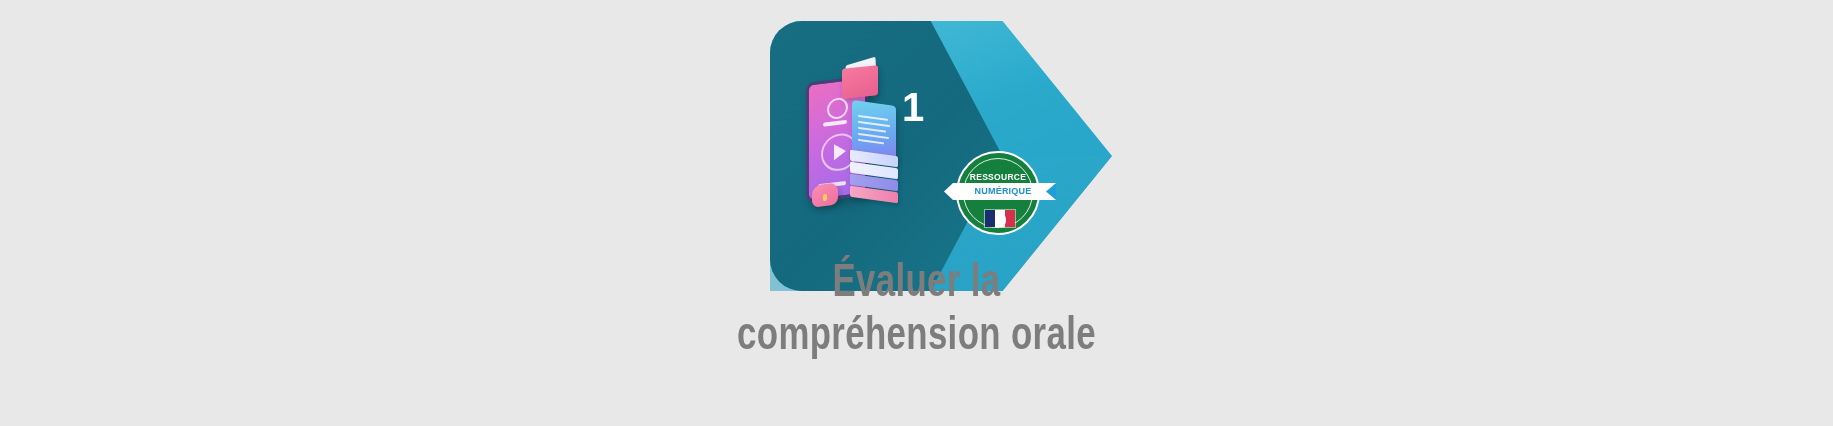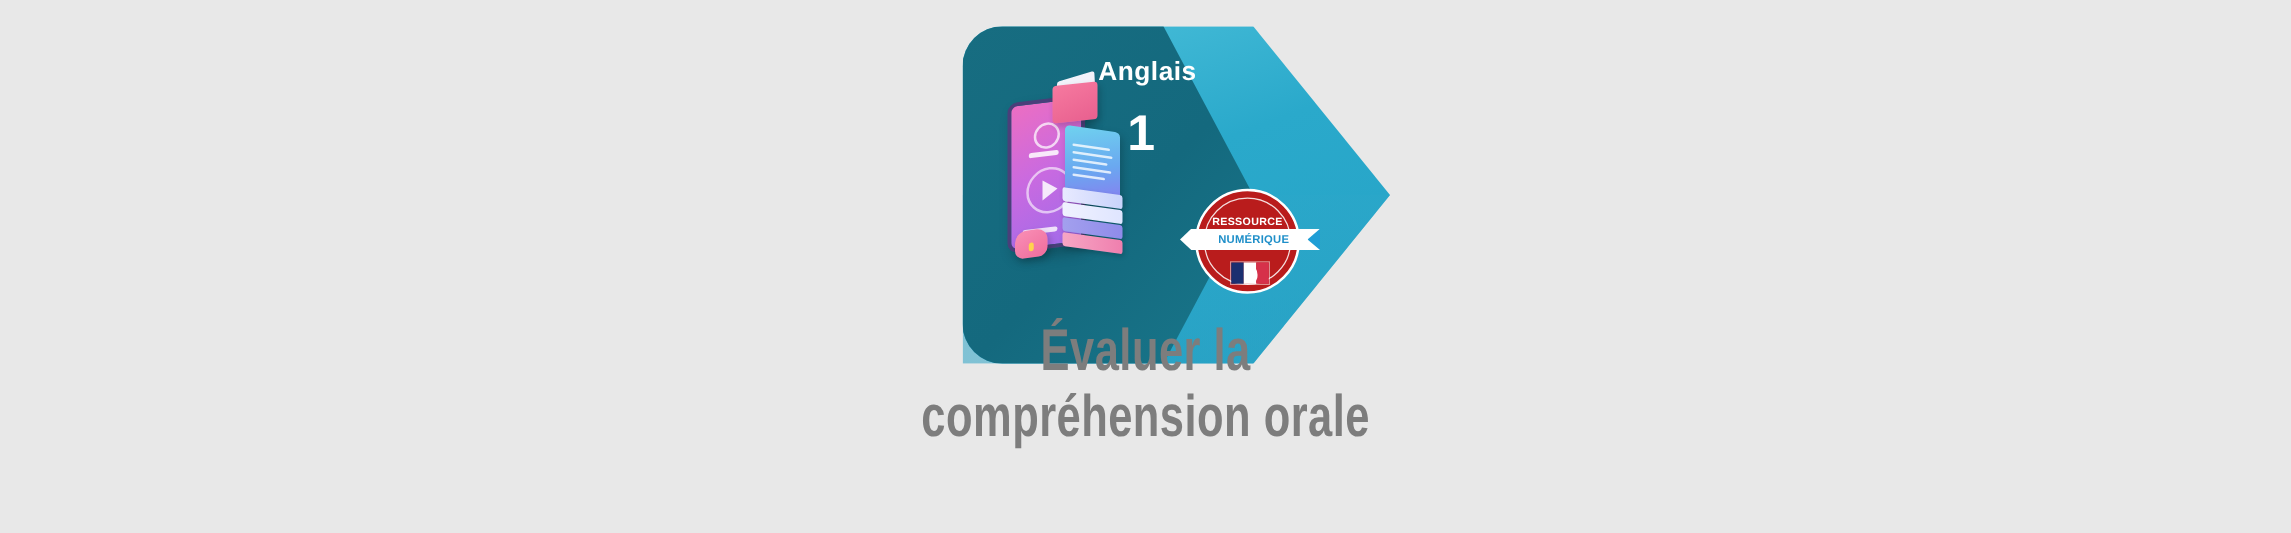--- a/index.html
+++ b/index.html
@@ -136,21 +136,21 @@
     border-radius:9px 9px 7px 7px;transform:skewY(-8deg);
     box-shadow:2px 3px 6px rgba(0,0,0,.2);
   }
   .mouse:after{content:"";position:absolute;left:11px;top:10px;width:4px;height:7px;
     background:#ffd24d;border-radius:2px;}
 
   
   .badge{
     position:absolute;left:186px;top:130px;width:84px;height:84px;
     border-radius:50%;
-    background:#b91c1c;
+    background:#15803d;
     border:2px solid #ffffff;
     box-sizing:border-box;
   }
   .badge-inner-ring{
     position:absolute;left:5px;top:5px;right:5px;bottom:5px;
     border:1px solid rgba(255,255,255,.85);border-radius:50%;
   }
   .badge-top{
     position:absolute;left:0;right:0;top:19px;text-align:center;
     color:#ffffff;font-size:8.5px;font-weight:bold;letter-spacing:.3px;
@@ -229,21 +229,20 @@
         </div>
         <div class="books">
           <div class="bk bk1"></div>
           <div class="bk bk2"></div>
           <div class="bk bk3"></div>
           <div class="bk bk4"></div>
         </div>
         <div class="mouse"></div>
       </div>
 
-      <div class="subject-label">Anglais</div>
       <div class="level-number">1</div>
 
       <div class="badge">
         <div class="badge-inner-ring"></div>
         <div class="badge-top">RESSOURCE</div>
         <div class="ribbon">
           <div class="ribbon-text">NUMÉRIQUE</div>
         </div>
         <div class="flag">
           <i class="b"></i>

